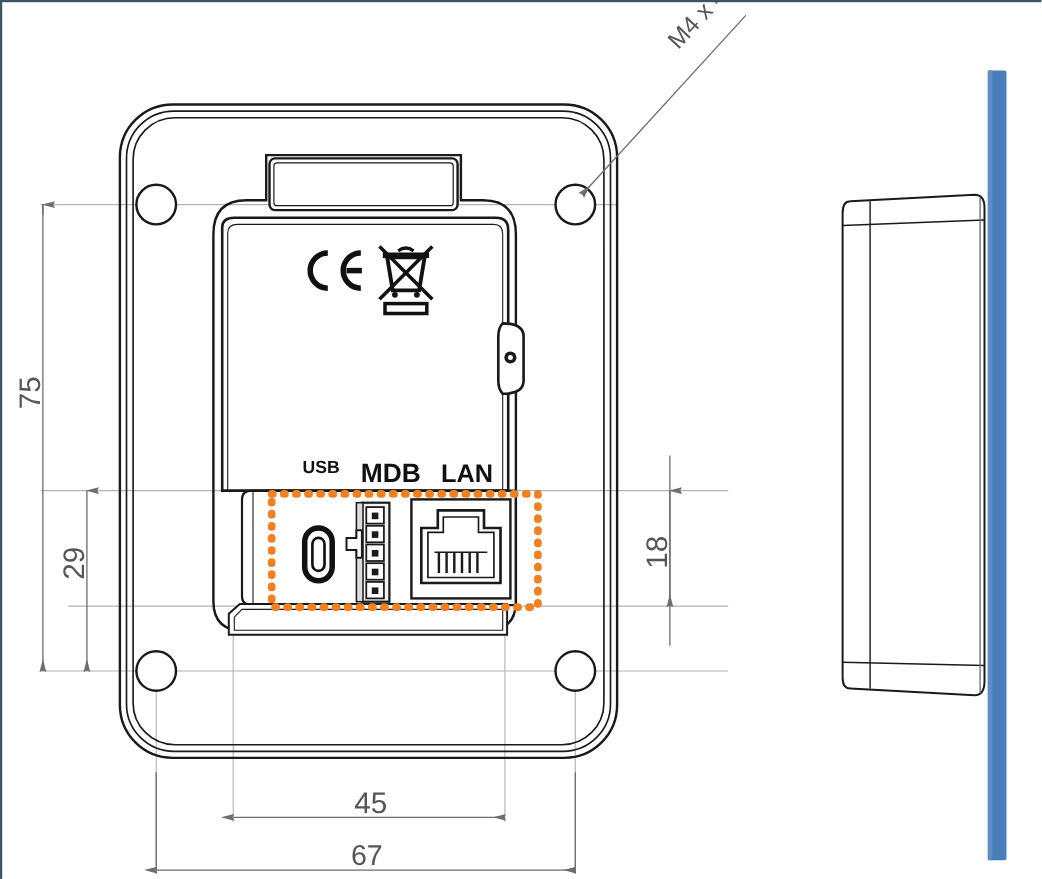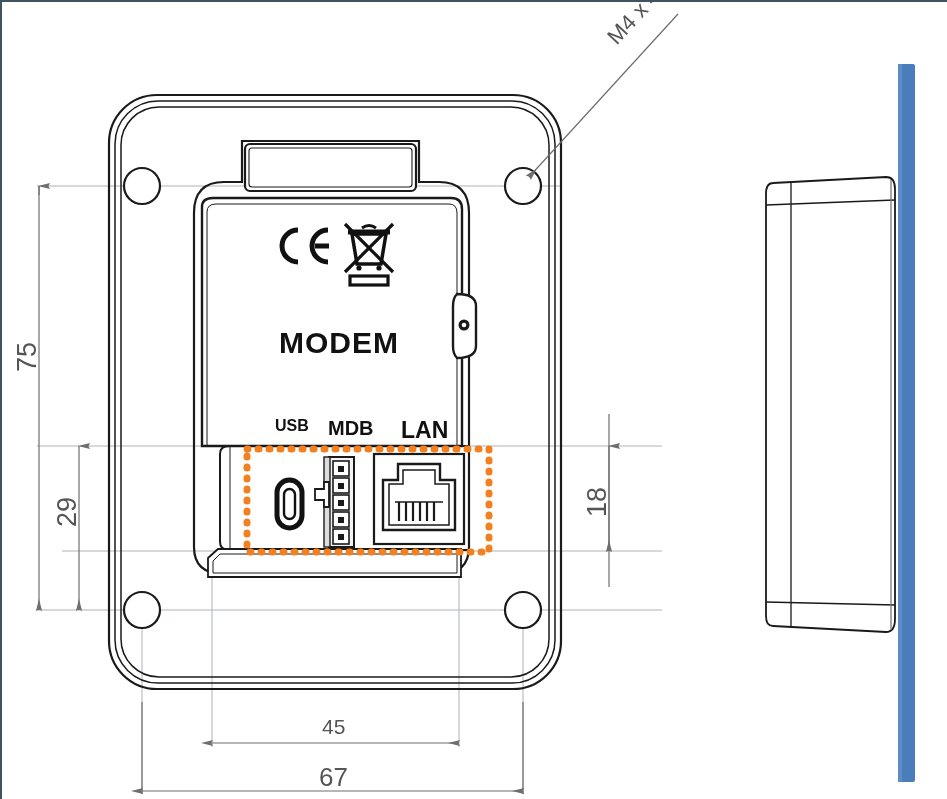--- a/index.html
+++ b/index.html
@@ -273,33 +273,32 @@
       <line x1="764" y1="600" x2="893" y2="603" stroke-width="1.3"></line>
 
       <line x1="889" y1="178" x2="889" y2="628" stroke-width="1.2" stroke="#6d6d6d"></line>
     </g>
 
     <rect x="896" y="62" width="17" height="718" fill="#4a7ebb" stroke="none" rx="2" ry="2"></rect>
     <rect x="896" y="62" width="4" height="718" fill="#5d8cc6" stroke="none"></rect>
 
   </svg>
 
-  <div class="txt lbl-bold" style="left:277px; top:324px; font-size:30px; letter-spacing:1px;">MODEM</div>
 
   <div class="txt lbl-bold" style="left:273px; top:415px; font-size:16px;">USB</div>
 
-  <div class="txt lbl-bold" style="left:326px; top:415px; font-size:20px;">MDB</div>
+  <div class="txt lbl-bold" style="left:326px; top:415px; font-size:24px;">MDB</div>
 
   <div class="txt lbl-bold" style="left:399px; top:415px; font-size:23px;">LAN</div>
 
   <div class="txt dimtxt" style="left:600px; top:30px; font-size:22px; transform: rotate(-47deg); transform-origin: left top;">M4 x 4</div>
 
   <div class="txt dimtxt" style="left:10px; top:370px; font-size:27px; transform: rotate(-90deg); transform-origin: left top;">75</div>
 
   <div class="txt dimtxt" style="left:50px; top:525px; font-size:27px; transform: rotate(-90deg); transform-origin: left top;">29</div>
 
   <div class="txt dimtxt" style="left:580px; top:515px; font-size:27px; transform: rotate(-90deg); transform-origin: left top;">18</div>
 
-  <div class="txt dimtxt" style="left:320px; top:713px; font-size:21px;">45</div>
+  <div class="txt dimtxt" style="left:320px; top:713px; font-size:27px;">45</div>
 
   <div class="txt dimtxt" style="left:317px; top:760px; font-size:26px;">67</div>
 
 </div>
 
 </body></html>

